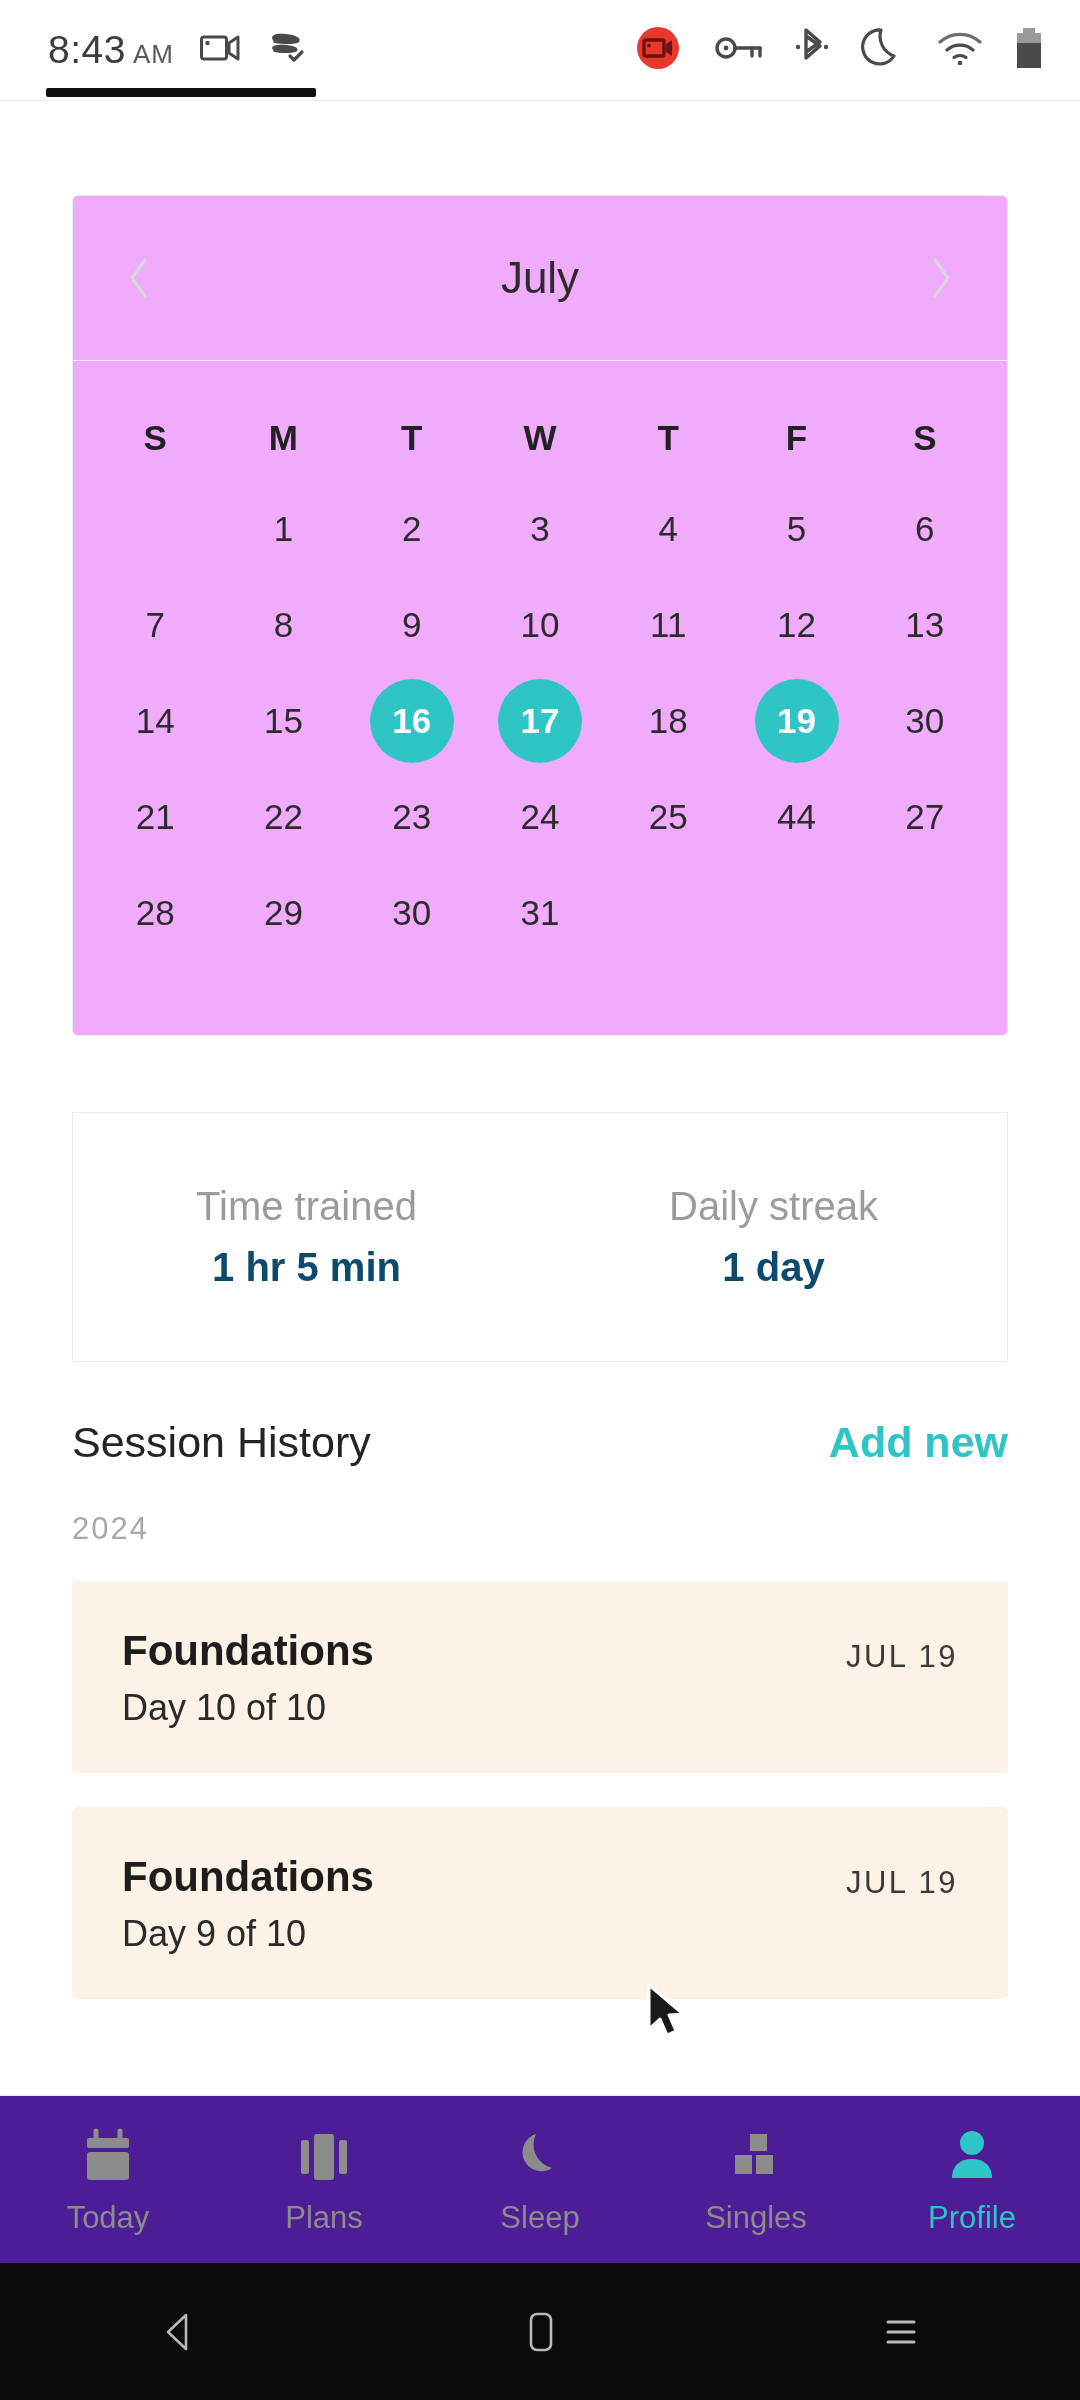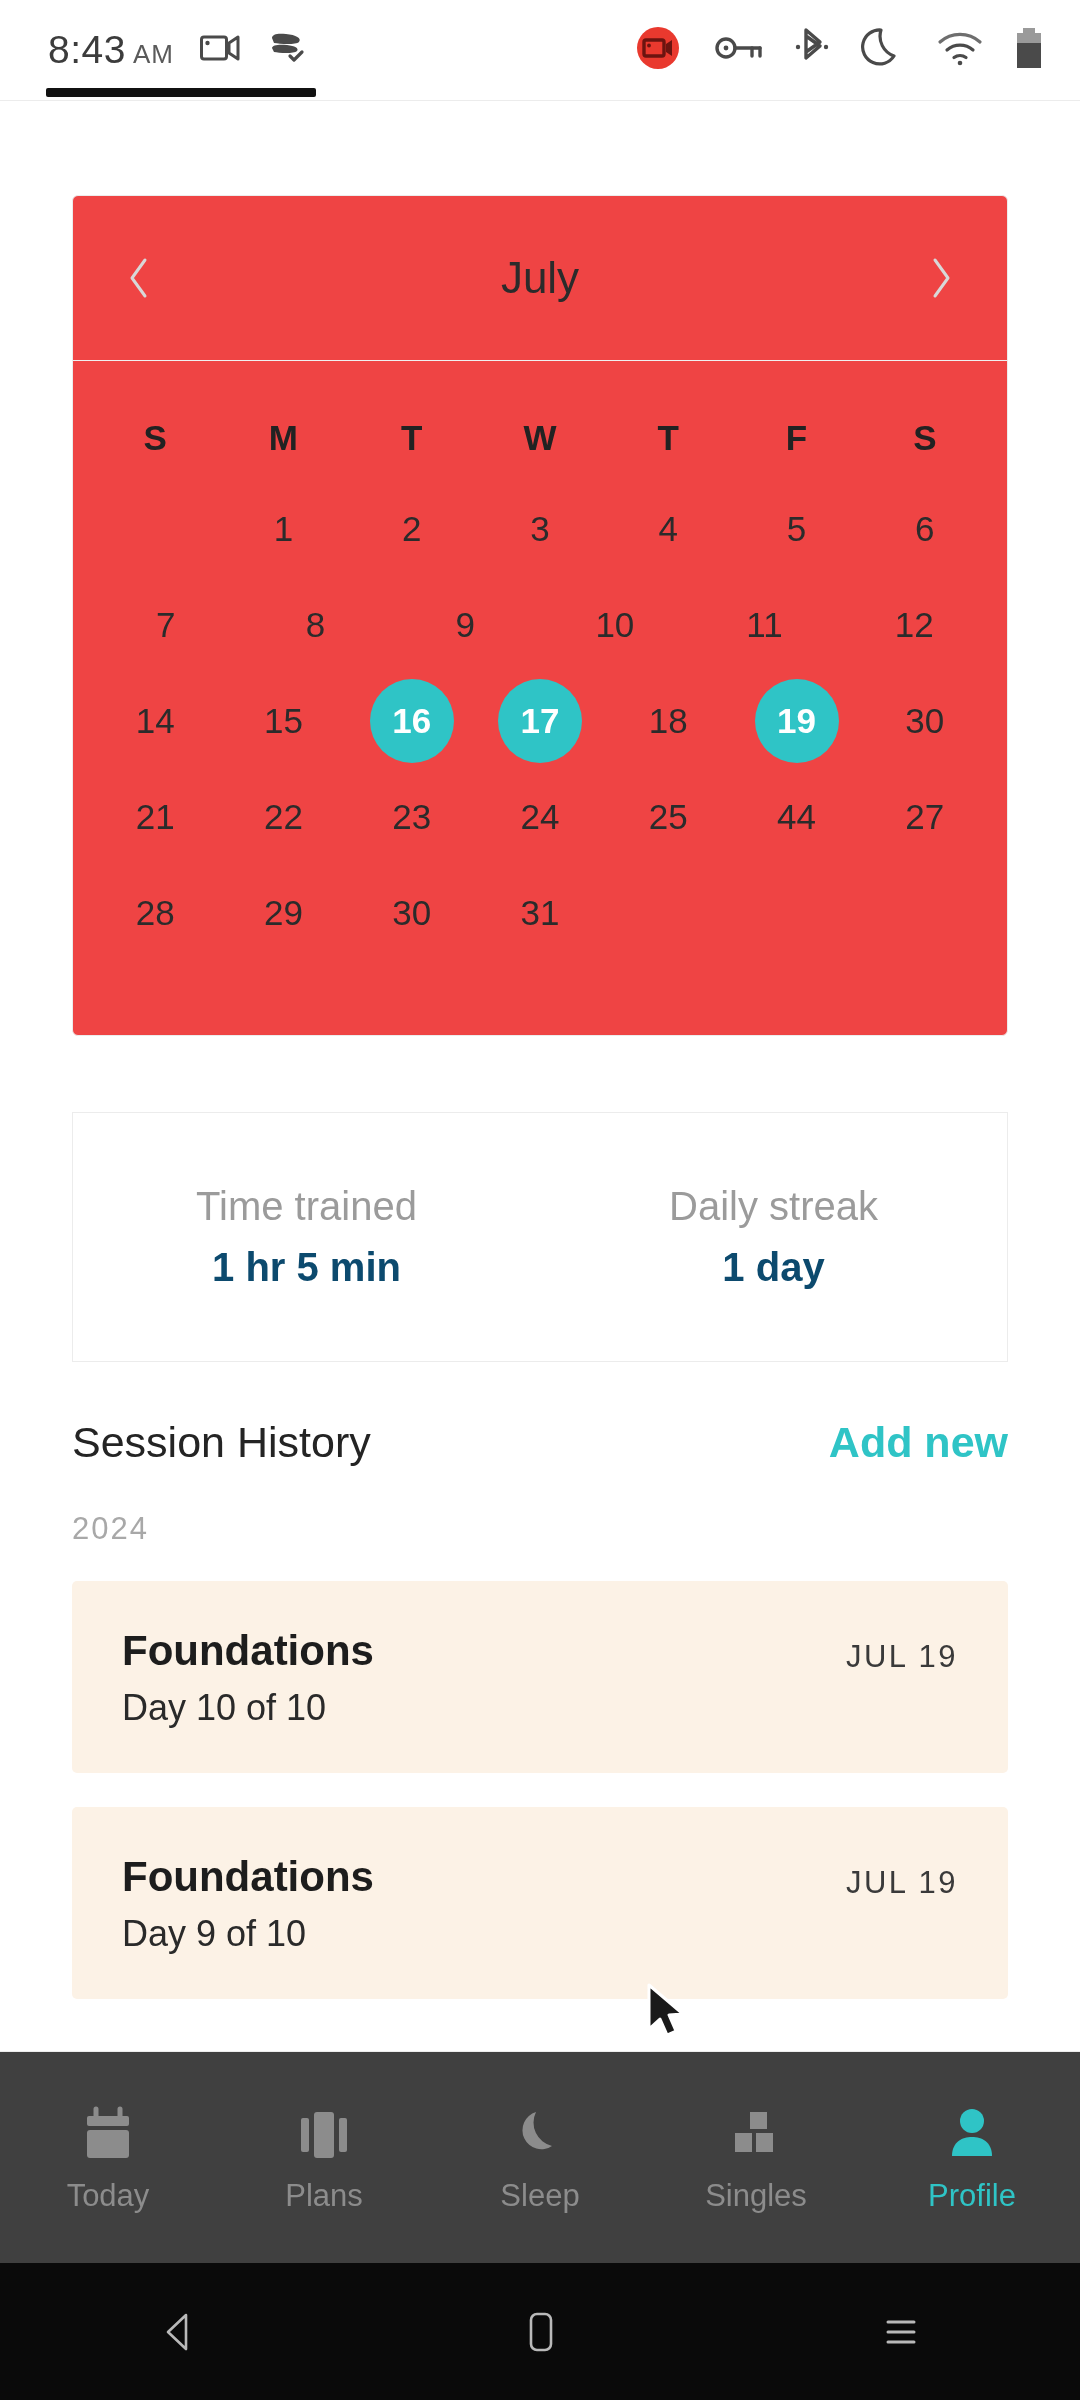--- a/index.html
+++ b/index.html
@@ -26,21 +26,21 @@
     background:#111; border-radius:2px;
   }
   .statusbar-divider { width:100%; height:1px; background:#ececec; }
 
   
   .content { padding:0 72px; }
 
   
   .cal-card {
     margin-top:94px;
-    border:1px solid #ececec; border-radius:6px; background:#ef4444;
+    border:1px solid #ececec; border-radius:6px; background:#f0abfc;
   }
   .cal-head {
     height:165px; display:flex; align-items:center; justify-content:space-between;
     padding:0 44px; border-bottom:1px solid #f0f0f0;
   }
   .cal-month { font-size:44px; color:#2b2b2b; font-weight:400; }
   .chev { width:44px; height:44px; display:flex; align-items:center; justify-content:center; }
   .cal-grid { padding:34px 18px 74px 18px; }
   .cal-row { display:flex; }
   .cal-cell {
@@ -76,22 +76,22 @@
     margin-top:34px; background:#fcf2e6; border-radius:5px;
     padding:46px 50px 44px 50px;
     display:flex; align-items:flex-start; justify-content:space-between;
   }
   .sess-name { font-size:42px; font-weight:700; color:#1d1d1d; }
   .sess-sub { margin-top:12px; font-size:36px; color:#2a2a2a; }
   .sess-date { font-size:31px; color:#3a3a3a; letter-spacing:2.5px; padding-top:12px; }
 
   
   .bottomnav {
-    position:absolute; left:0; bottom:137px; width:1080px; height:212px;
-    background:#404040; border-top:1px solid #ededed;
+    position:absolute; left:0; bottom:137px; width:1080px; height:168px;
+    background:#4c1d95; border-top:1px solid #ededed;
     display:flex; align-items:center;
   }
   .nav-item {
     flex:1; display:flex; flex-direction:column; align-items:center; gap:14px;
   }
   .nav-label { font-size:31px; color:#8c8c8c; }
   .nav-item.active .nav-label { color:#2fc4c6; }
   .nav-ico { height:62px; display:flex; align-items:flex-end; justify-content:center; }
 
   
@@ -216,20 +216,21 @@
               <div class="cal-cell">5</div>
               <div class="cal-cell">6</div>
             </div>
             <div class="cal-row">
               <div class="cal-cell">7</div>
               <div class="cal-cell">8</div>
               <div class="cal-cell">9</div>
               <div class="cal-cell">10</div>
               <div class="cal-cell">11</div>
               <div class="cal-cell">12</div>
+              <div class="cal-cell">13</div>
             </div>
             <div class="cal-row">
               <div class="cal-cell">14</div>
               <div class="cal-cell">15</div>
               <div class="cal-cell">
                 <span class="pill" style="background: rgb(47, 196, 198);">16</span>
               </div>
               <div class="cal-cell">
                 <span class="pill" style="background: rgb(47, 196, 198);">17</span>
               </div>

